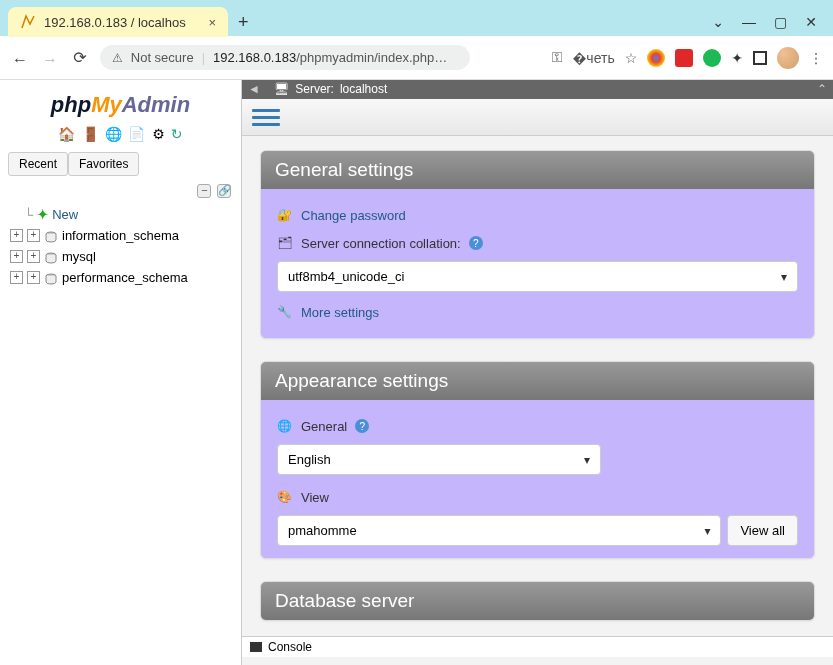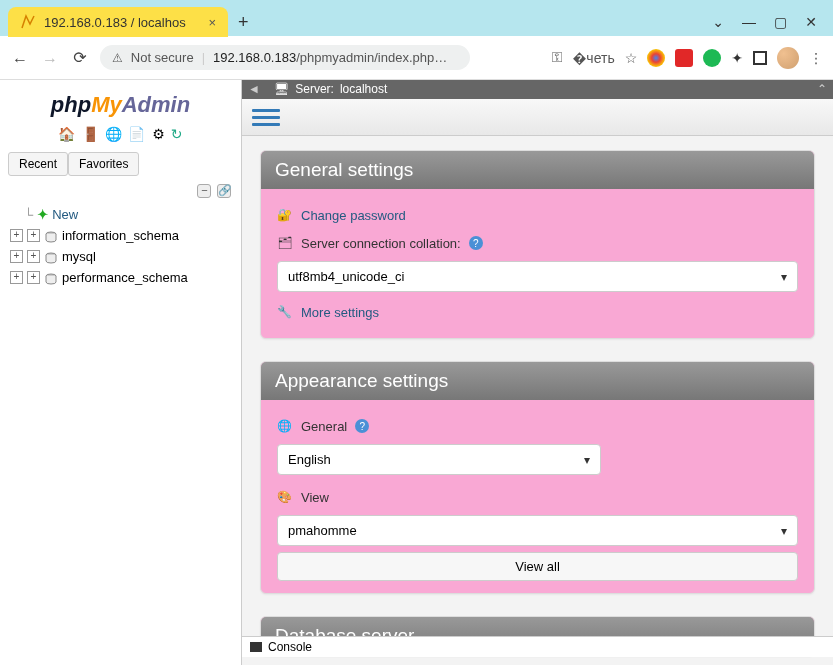--- a/index.html
+++ b/index.html
@@ -1,21 +1,21 @@
 <!DOCTYPE html>
 <html><head>
 <meta charset="utf-8">
 <style>
   * { box-sizing: border-box; margin: 0; padding: 0; }
   body { font-family: sans-serif; font-size: 13px; background: #b6e6ee; width: 833px; height: 665px; overflow: hidden; position: relative; }
   
   
   .browser-chrome { background: #b6e6ee; }
   .tab-bar { display: flex; align-items: center; padding: 8px 8px 0 8px; height: 36px; }
-  .tab { background: #fde047; border-radius: 8px 8px 0 0; padding: 6px 12px; display: flex; align-items: center; gap: 8px; font-size: 13px; color: #333; width: 220px; height: 30px; }
+  .tab { background: #fef9c3; border-radius: 8px 8px 0 0; padding: 6px 12px; display: flex; align-items: center; gap: 8px; font-size: 13px; color: #333; width: 220px; height: 30px; }
   .tab .favicon { width: 16px; height: 16px; display: inline-flex; align-items: center; justify-content: center; font-size: 10px; color: #d68000; font-weight: bold; }
   .tab-title { flex: 1; white-space: nowrap; overflow: hidden; text-overflow: ellipsis; }
   .tab-close { cursor: pointer; color: #555; }
   .new-tab { margin-left: 10px; font-size: 18px; color: #333; cursor: pointer; }
   .win-controls { margin-left: auto; display: flex; gap: 18px; color: #333; font-size: 14px; padding-right: 8px; }
   .win-controls span { cursor: pointer; }
   
   .addr-bar { background: #fff; display: flex; align-items: center; padding: 6px 10px; gap: 10px; height: 44px; border-bottom: 1px solid #ddd; }
   .nav-btn { font-size: 16px; color: #444; cursor: pointer; width: 20px; text-align: center; }
   .nav-btn.disabled { color: #bbb; }
@@ -51,31 +51,31 @@
   
   .main { flex: 1; background: #f3f3f3; display: flex; flex-direction: column; overflow: hidden; position: relative; }
   .server-bar { background: #666; color: #fff; font-size: 12px; padding: 2px 8px 3px 32px; display: flex; align-items: center; gap: 6px; position: relative; }
   .server-bar .arrow-left { position: absolute; left: 6px; top: 2px; width: 14px; height: 14px; color: #ccc; cursor: pointer; }
   .server-bar .arrow-up { position: absolute; right: 6px; top: 2px; color: #ccc; cursor: pointer; font-size: 12px; }
   .navbar { background: linear-gradient(#f8f8f8, #e8e8e8); border-bottom: 1px solid #ccc; padding: 6px 10px; }
   .hamburger { width: 28px; height: 24px; display: flex; flex-direction: column; justify-content: center; gap: 4px; cursor: pointer; }
   .hamburger div { height: 3px; background: #337ab7; border-radius: 1px; }
   
   .content { padding: 14px 18px; overflow-y: auto; flex: 1; }
-  .panel { background: #f9a8d4; border: 1px solid #ddd; border-radius: 6px; margin-bottom: 22px; overflow: hidden; box-shadow: 0 1px 2px rgba(0,0,0,0.05); }
+  .panel { background: #c4b5fd; border: 1px solid #ddd; border-radius: 6px; margin-bottom: 22px; overflow: hidden; box-shadow: 0 1px 2px rgba(0,0,0,0.05); }
   .panel-header { background: linear-gradient(#999, #777); color: #fff; font-size: 19px; padding: 8px 14px; }
   .panel-body { padding: 12px 16px; }
   .field-row { display: flex; align-items: center; gap: 8px; padding: 6px 0; font-size: 13px; color: #333; }
   .field-row a { color: #235a81; text-decoration: none; cursor: pointer; }
   .icon-sm { width: 16px; height: 16px; display: inline-flex; align-items: center; justify-content: center; font-size: 12px; }
   .help-icon { width: 14px; height: 14px; border-radius: 50%; background: #4b90d6; color: #fff; font-size: 10px; display: inline-flex; align-items: center; justify-content: center; cursor: pointer; }
   .select-box { width: 100%; border: 1px solid #ccc; border-radius: 4px; padding: 7px 10px; background: #fff; display: flex; align-items: center; justify-content: space-between; cursor: pointer; margin-top: 4px; font-size: 13px; }
   .select-box .chev { font-size: 12px; color: #333; }
   .lang-row .select-box { width: 324px; }
-  .theme-row { display: flex; gap: 6px; align-items: stretch; margin-top: 4px; flex-direction: column; }
+  .theme-row { display: flex; gap: 6px; align-items: stretch; margin-top: 4px; }
   .theme-row .select-box { flex: 1; margin-top: 0; }
   .viewall-btn { border: 1px solid #ccc; border-radius: 4px; padding: 6px 12px; background: #f7f7f7; cursor: pointer; font-size: 13px; }
   
   .console-bar { position: absolute; bottom: 8px; left: 0; right: 0; background: #fff; border-top: 1px solid #ccc; padding: 3px 8px; font-size: 12px; display: flex; align-items: center; gap: 6px; cursor: pointer; }
   .console-bar .cicon { width: 12px; height: 10px; background: #333; display: inline-block; }
   
   svg { vertical-align: middle; }
 </style>
 </head>
 <body>

